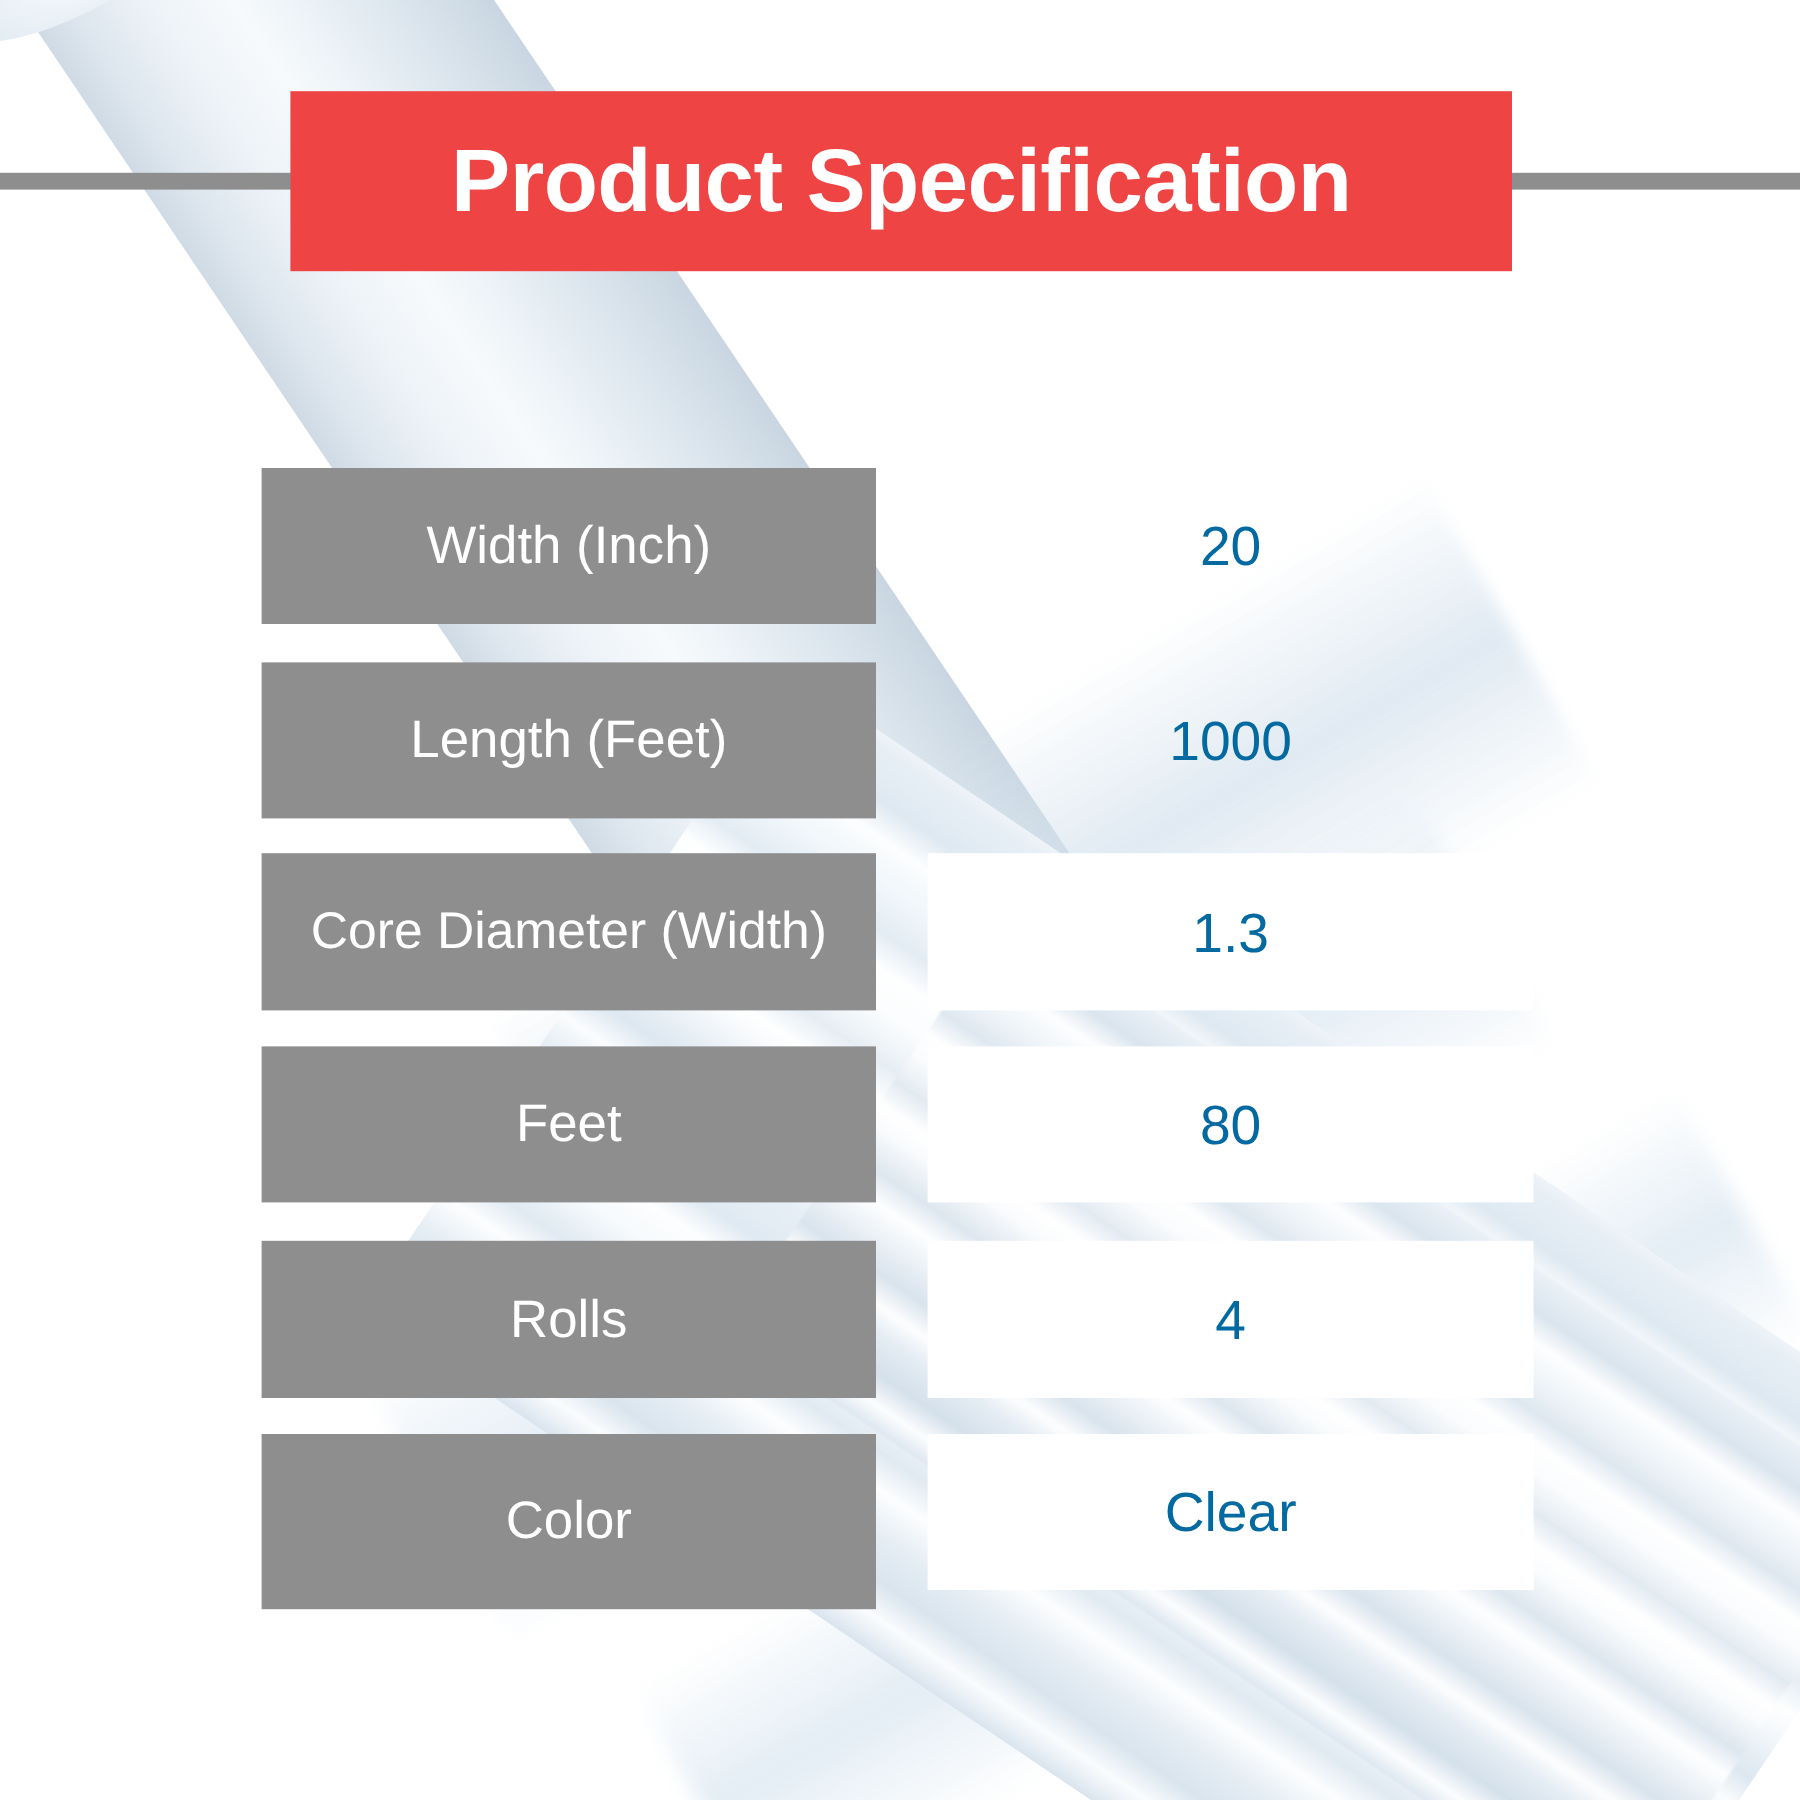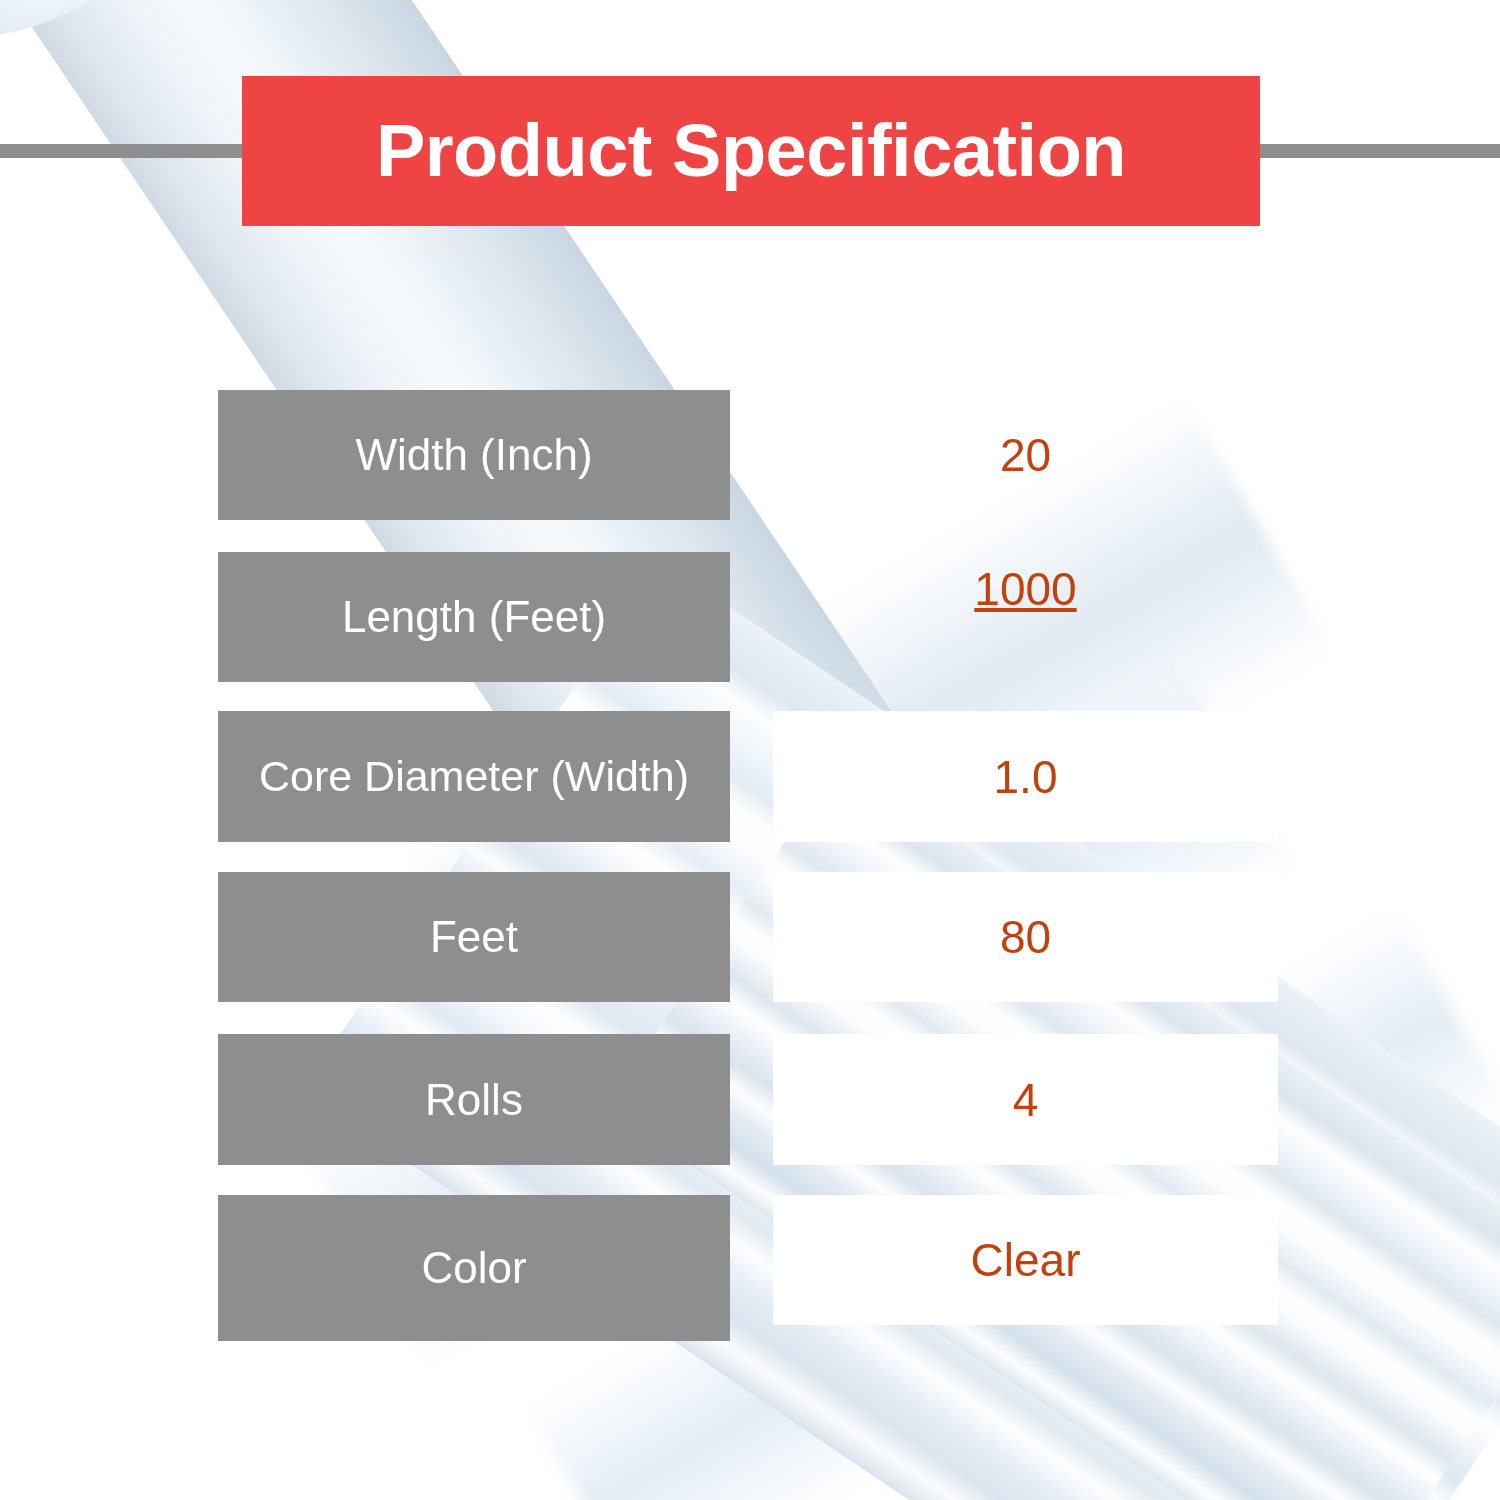--- a/index.html
+++ b/index.html
@@ -189,21 +189,21 @@
     font-weight: 300;
     line-height: 1.08;
     box-sizing: border-box;
     padding: 0 22px;
   }
   .label-cell.two-line { font-size: 43px; }
   .value-cell {
     position: absolute;
     left: 773px;
     width: 505px;
-    color: #c2410c;
+    color: #0369a1;
     display: flex;
     align-items: center;
     justify-content: center;
     text-align: center;
     font-size: 46px;
     font-weight: 300;
     box-sizing: border-box;
   }
   .value-cell.boxed { background: #ffffff; }
 </style>
@@ -229,26 +229,26 @@
 
   <div class="spec-table">
 
     <div class="spec-row">
       <div class="label-cell" style="top:390px;height:130px;">Width (Inch)</div>
       <div class="value-cell" style="top:390px;height:130px;">20</div>
     </div>
 
     <div class="spec-row">
       <div class="label-cell" style="top:552px;height:130px;">Length (Feet)</div>
-      <div class="value-cell" style="top:524px;height:130px;text-decoration:underline;">1000</div>
+      <div class="value-cell" style="top:552px;height:130px;">1000</div>
     </div>
 
     <div class="spec-row">
       <div class="label-cell two-line" style="top:711px;height:131px;">Core Diameter (Width)</div>
-      <div class="value-cell boxed" style="top:711px;height:131px;">1.0</div>
+      <div class="value-cell boxed" style="top:711px;height:131px;">1.3</div>
     </div>
 
     <div class="spec-row">
       <div class="label-cell" style="top:872px;height:130px;">Feet</div>
       <div class="value-cell boxed" style="top:872px;height:130px;">80</div>
     </div>
 
     <div class="spec-row">
       <div class="label-cell" style="top:1034px;height:131px;">Rolls</div>
       <div class="value-cell boxed" style="top:1034px;height:131px;">4</div>

